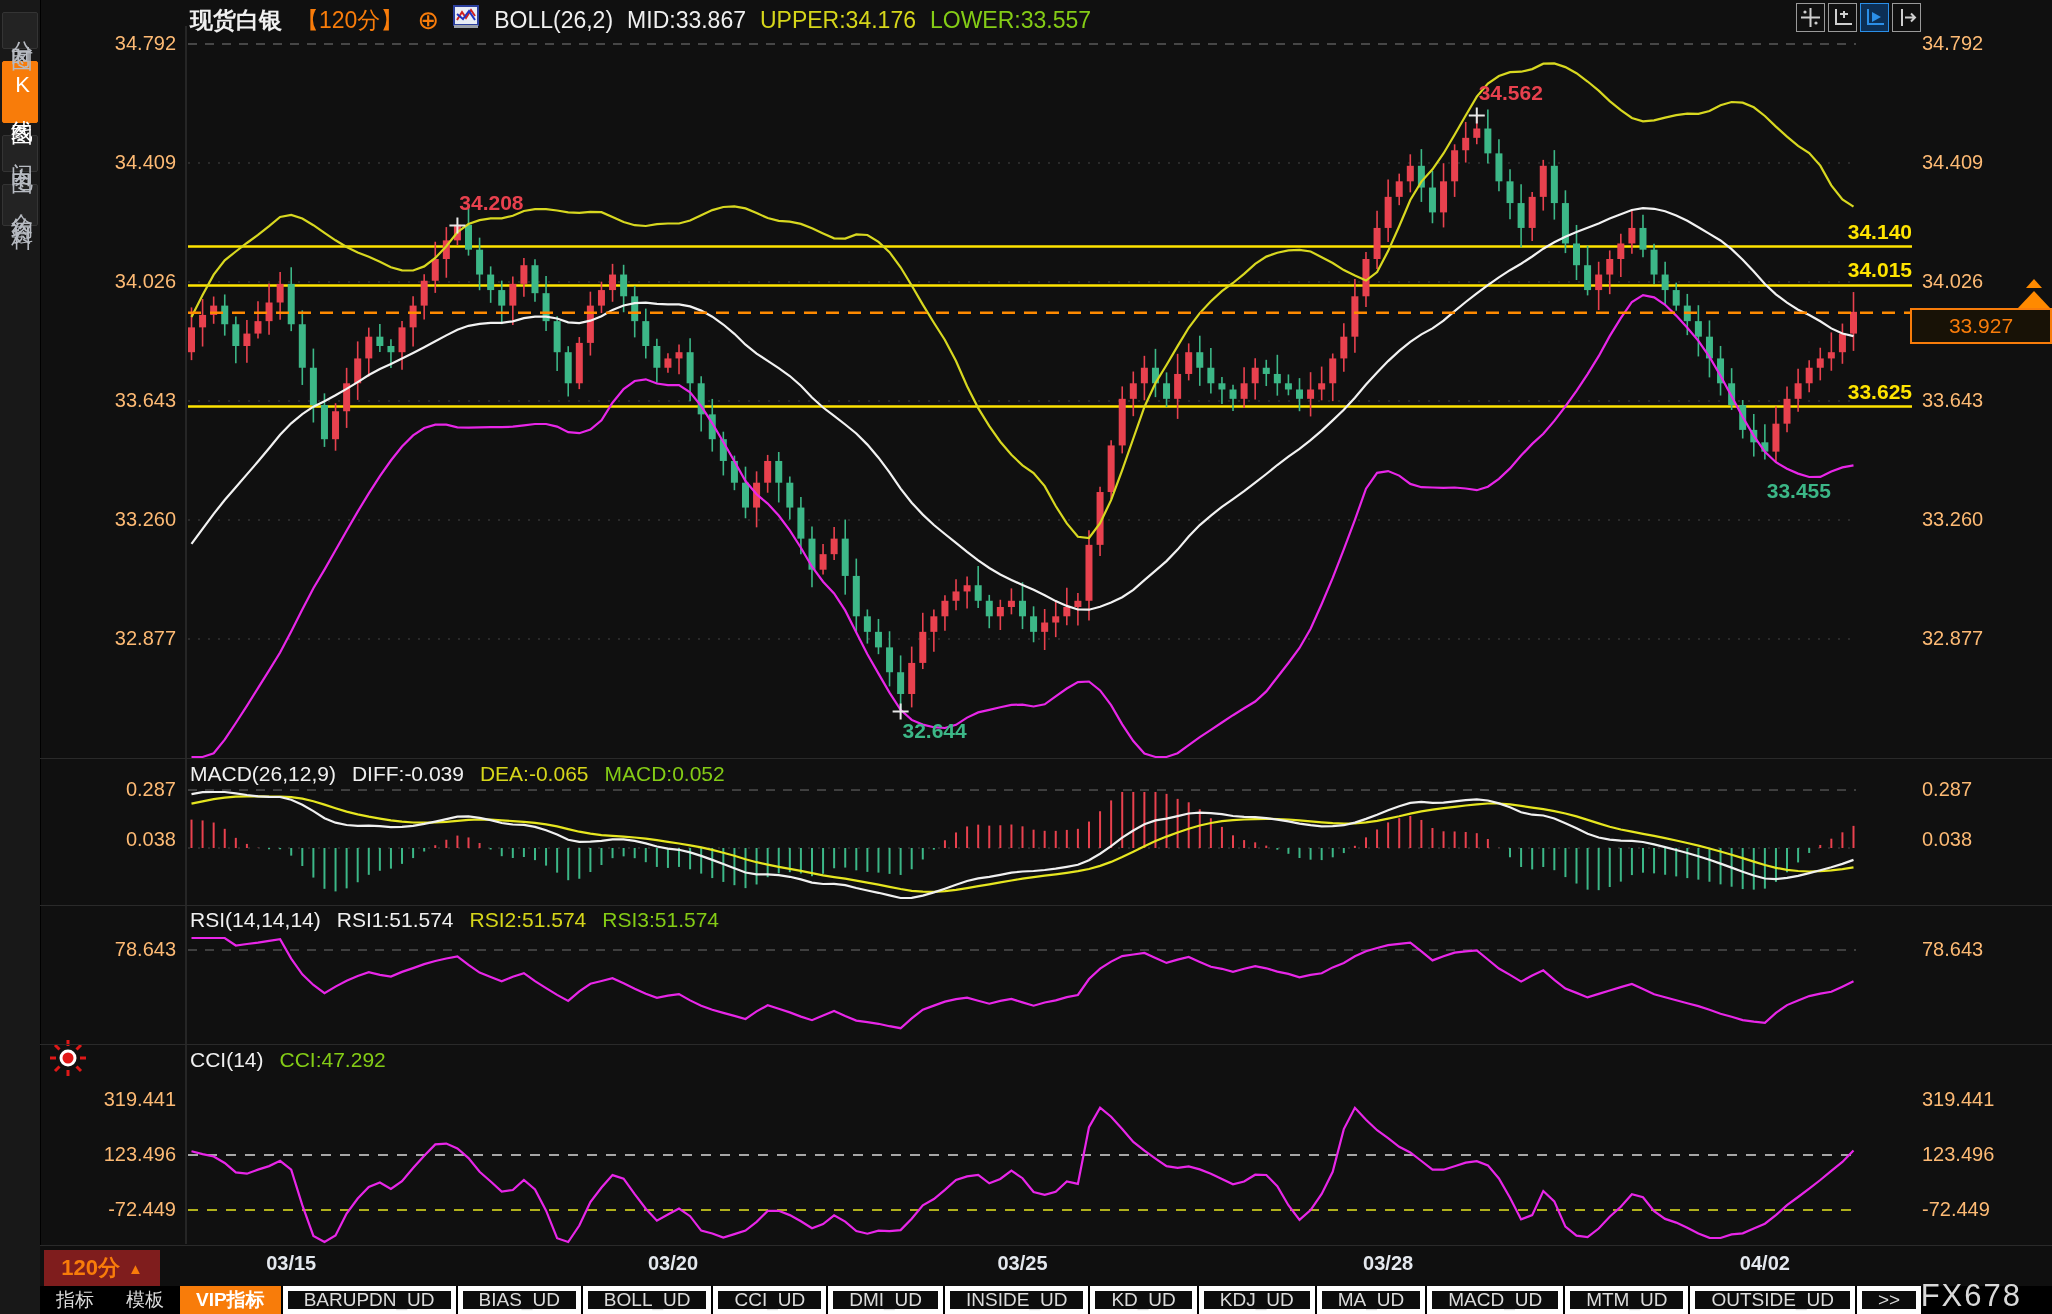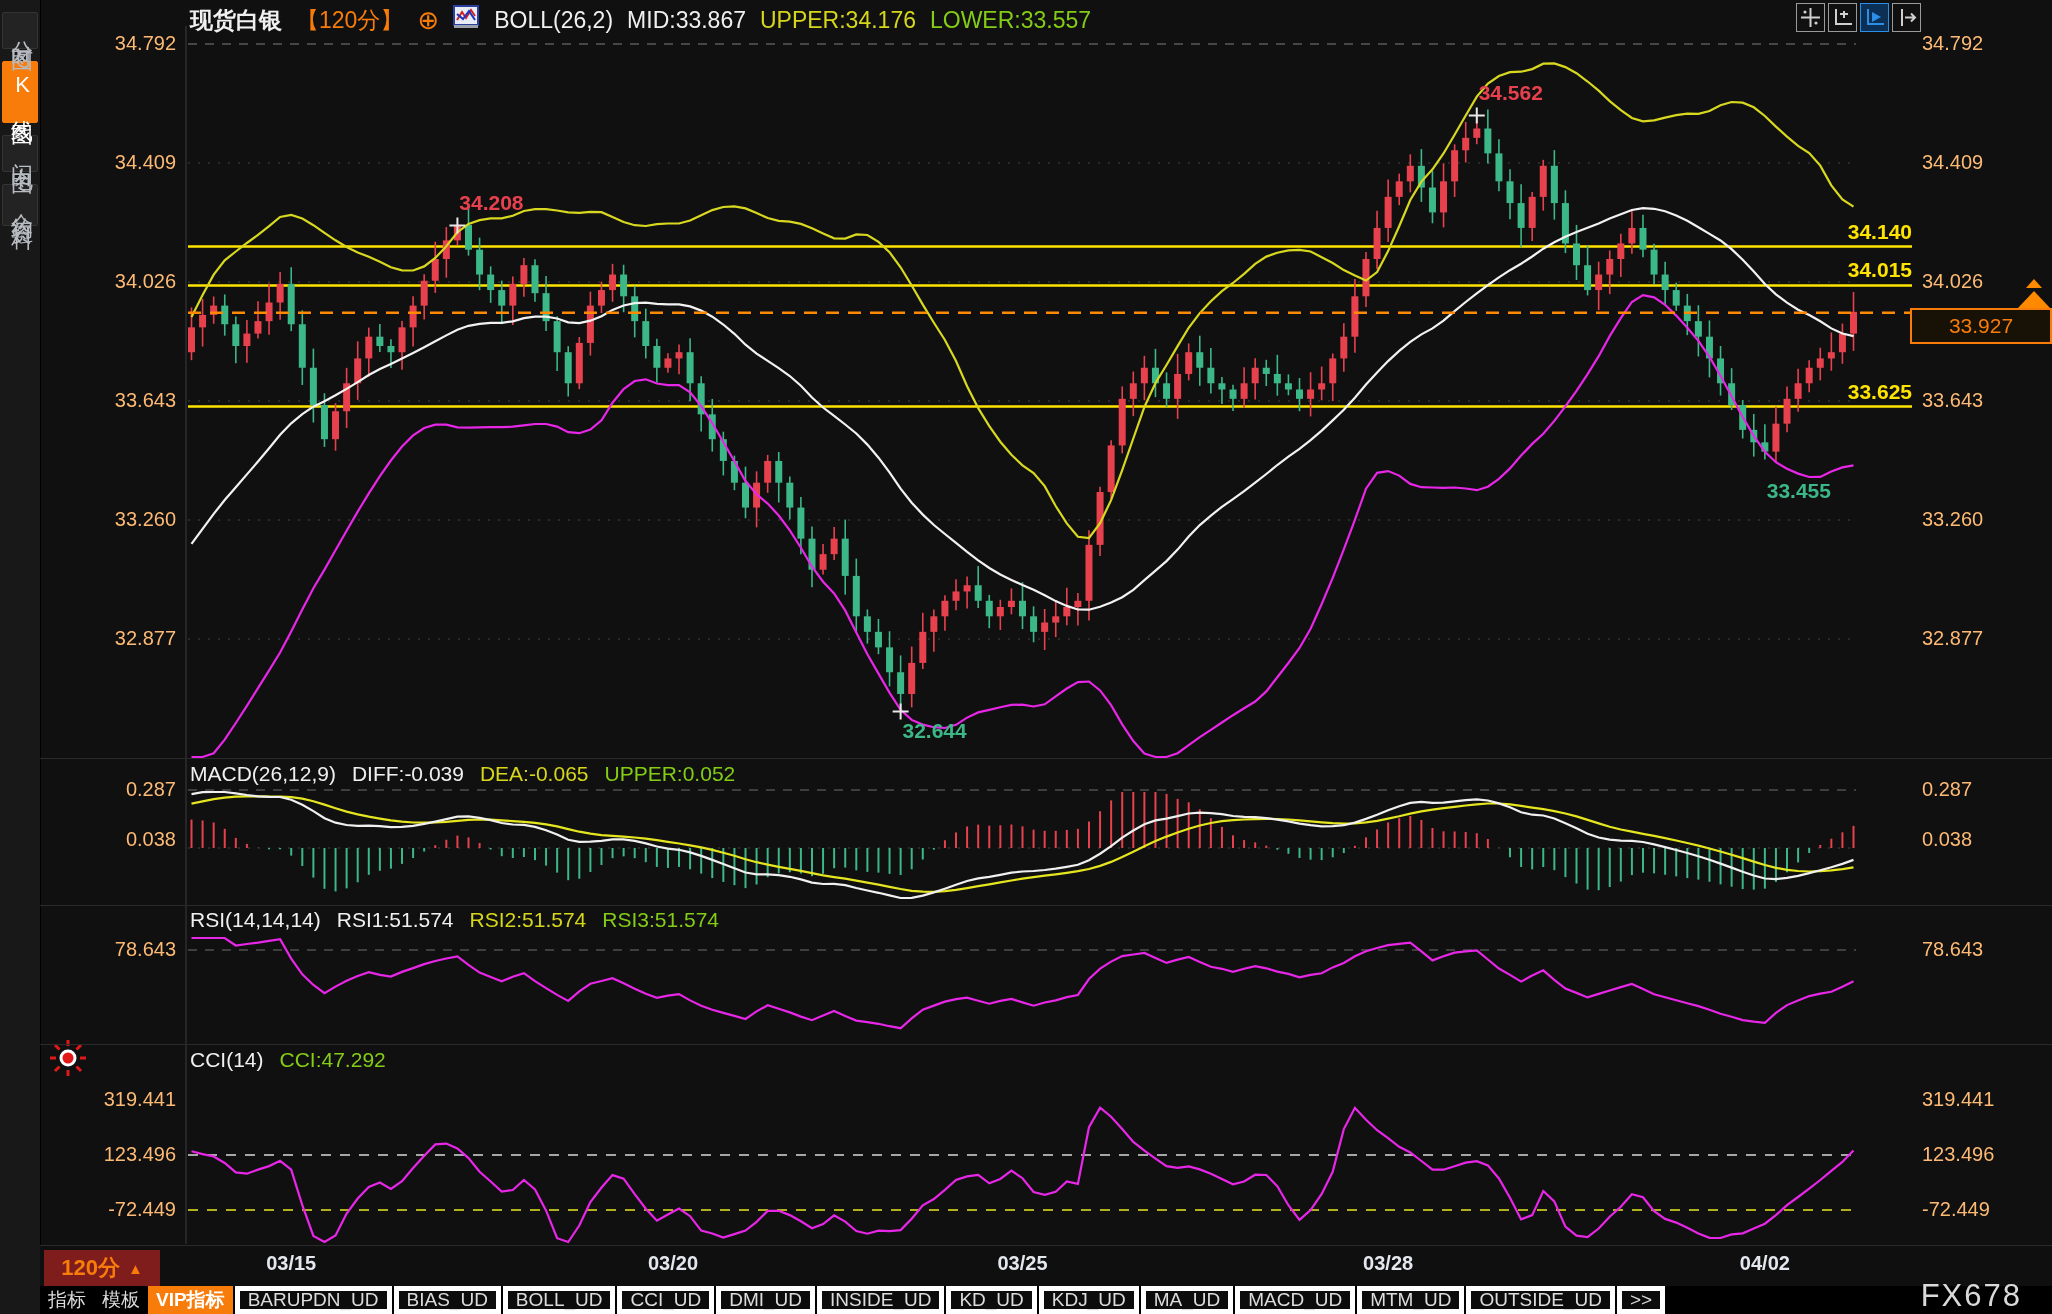--- a/index.html
+++ b/index.html
@@ -30,21 +30,21 @@
   .anno{position:absolute;font-size:21px;font-weight:bold;width:140px;text-align:center;}
   .xtick{position:absolute;top:1252px;width:110px;text-align:center;font-size:20px;font-weight:bold;color:#e4e8ee;}
   
   #pricebox{left:1910px;width:138px;height:32px;border:2px solid #f87c0a;background:#181206;
      color:#f87c0a;font-size:21px;display:flex;align-items:center;justify-content:center;}
   
   #datestrip{left:40px;right:0;top:1246px;height:40px;background:#0f0f0f;position:absolute;}
   #period{left:44px;top:1250px;width:116px;height:36px;background:#7f1d1d;display:flex;align-items:center;
      justify-content:center;gap:8px;color:#f87c0a;font-size:22px;font-weight:bold;cursor:pointer;}
   #tabbar{left:40px;right:0;bottom:0;height:28px;background:#000;display:flex;align-items:stretch;position:absolute;}
-  .tab{font-size:19px;color:#dcdcdc;padding:0 8px;display:flex;align-items:center;white-space:nowrap;cursor:pointer;}
+  .tab{font-size:19px;color:#dcdcdc;padding:0 16px;display:flex;align-items:center;white-space:nowrap;cursor:pointer;}
   .tab.boxed{border:5px solid #ffffff;background:#0c0c0c;margin-left:2px;}
   .tab.active{background:#f87c0a;color:#fff;font-weight:bold;}
   #watermark{right:30px;bottom:0px;font-size:31px;color:#d9d9d9;letter-spacing:2px;}
   .hr{position:absolute;left:40px;right:0;height:1px;background:#2a2a2a;}
 </style>
 </head>
 <body>
 
 <svg id="chart" class="abs" width="2052" height="1314" style="left:0;top:0">
     <line x1="188" y1="44" x2="1856" y2="44" stroke="#7d7d7d" stroke-dasharray="9 8" stroke-width="1"></line>
@@ -580,21 +580,21 @@
         <path d="M7 3 V20" stroke="#cfcfcf" stroke-width="2"></path>
     <path d="M10 11.5 H20 M16 7.5 L20 11.5 L16 15.5" stroke="#cfcfcf" stroke-width="2" fill="none"></path>
       </svg>
   </div>
 </div>
 
 <div class="phdr abs" style="left:190px;top:762px">
   <span class="t-white">MACD(26,12,9)</span>
   <span class="t-white">DIFF:-0.039</span>
   <span class="t-yellow">DEA:-0.065</span>
-  <span class="t-magenta">UPPER:0.052</span>
+  <span class="t-magenta">MACD:0.052</span>
 </div>
 <div class="phdr abs" style="left:190px;top:908px">
   <span class="t-white">RSI(14,14,14)</span>
   <span class="t-white">RSI1:51.574</span>
   <span class="t-yellow">RSI2:51.574</span>
   <span class="t-magenta">RSI3:51.574</span>
 </div>
 <div class="phdr abs" style="left:190px;top:1048px">
   <span class="t-white">CCI(14)</span>
   <span class="t-magenta">CCI:47.292</span>

